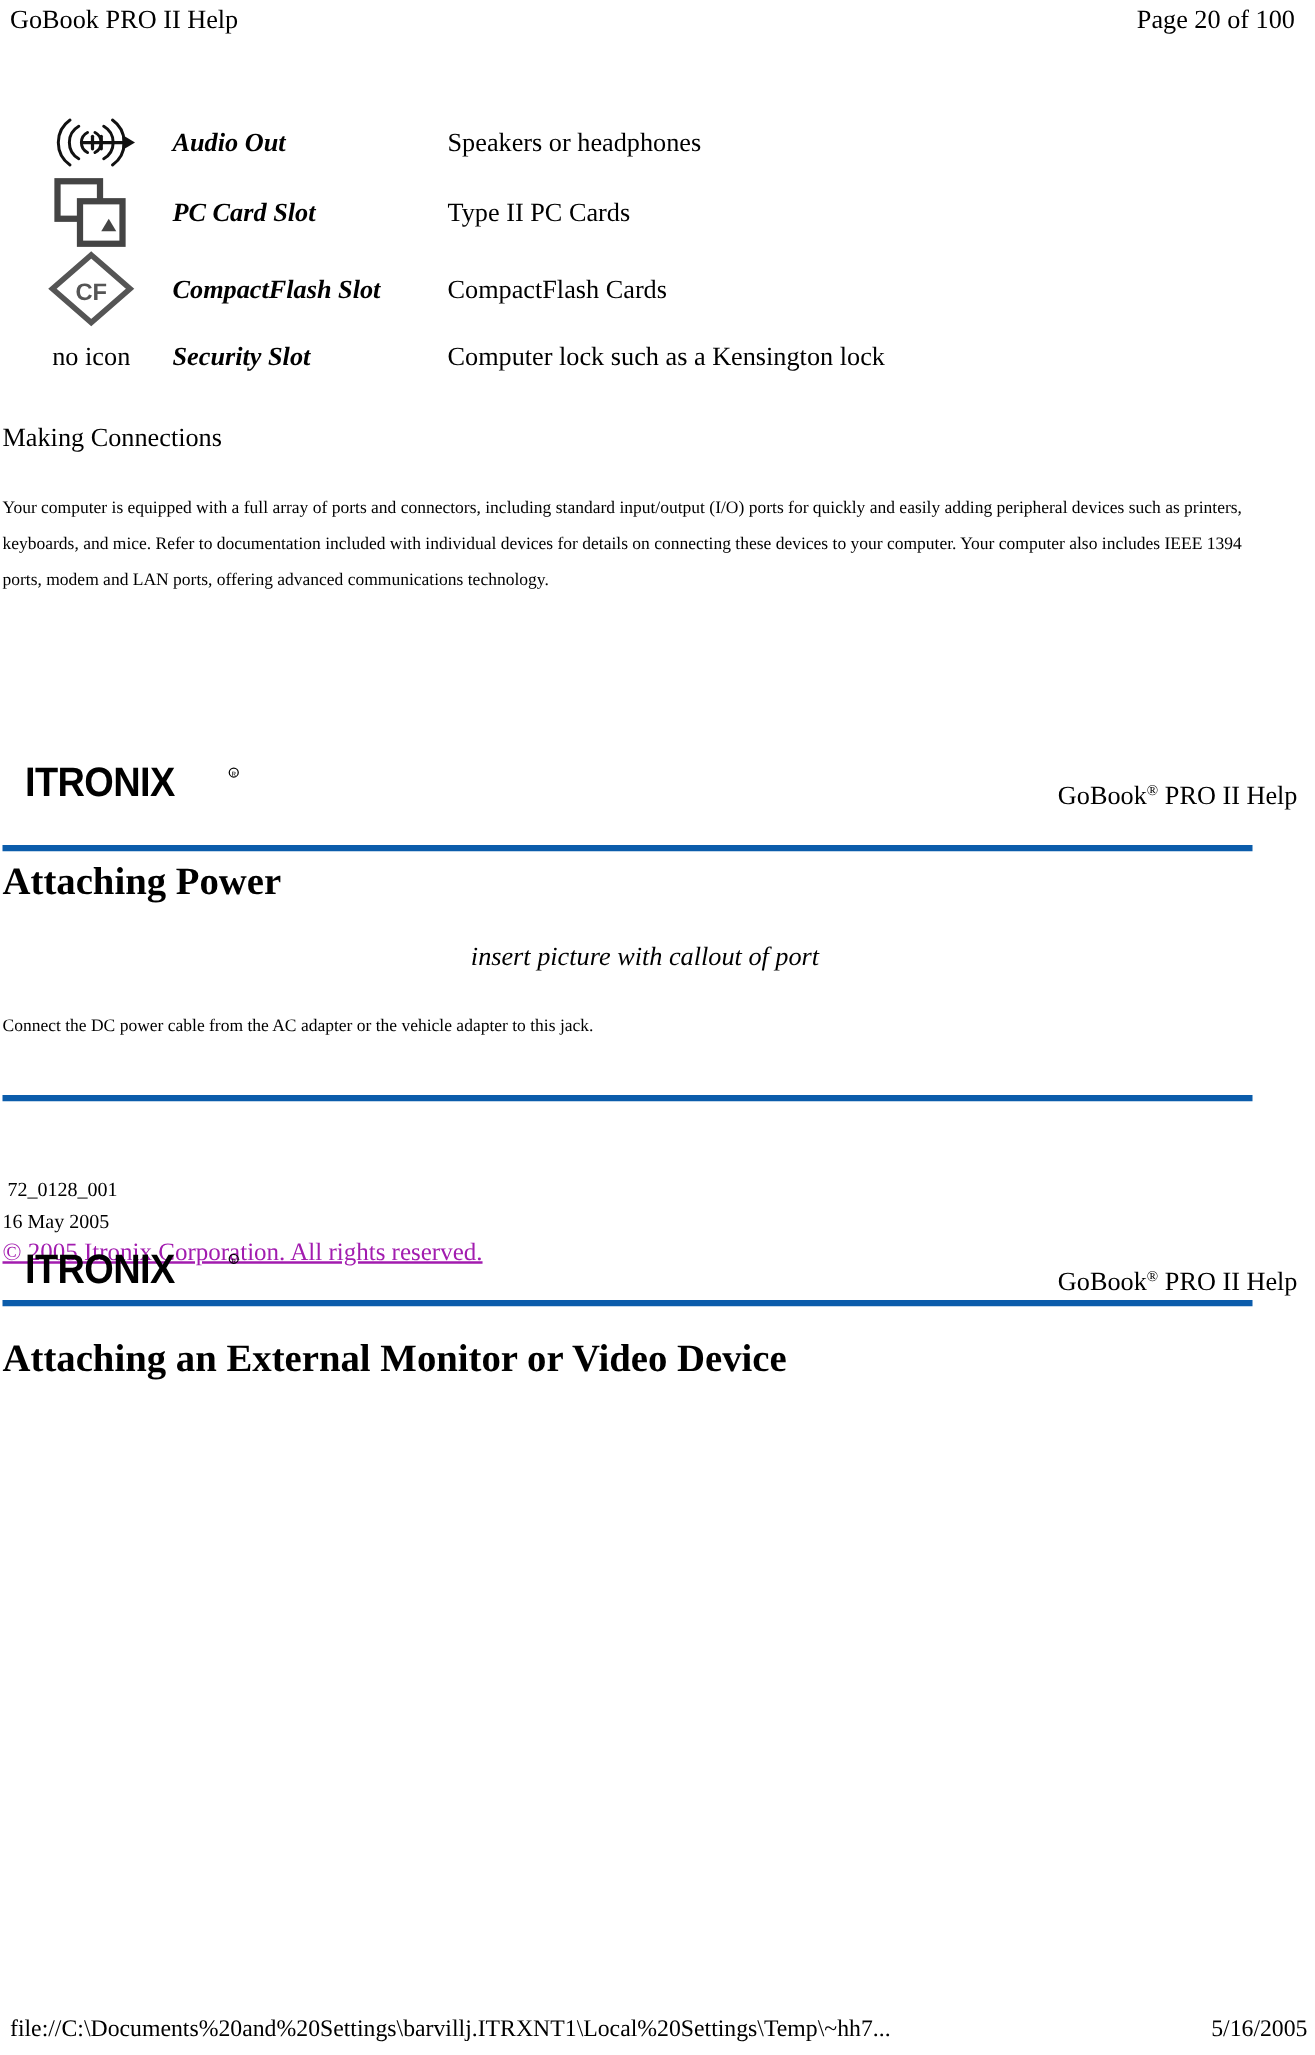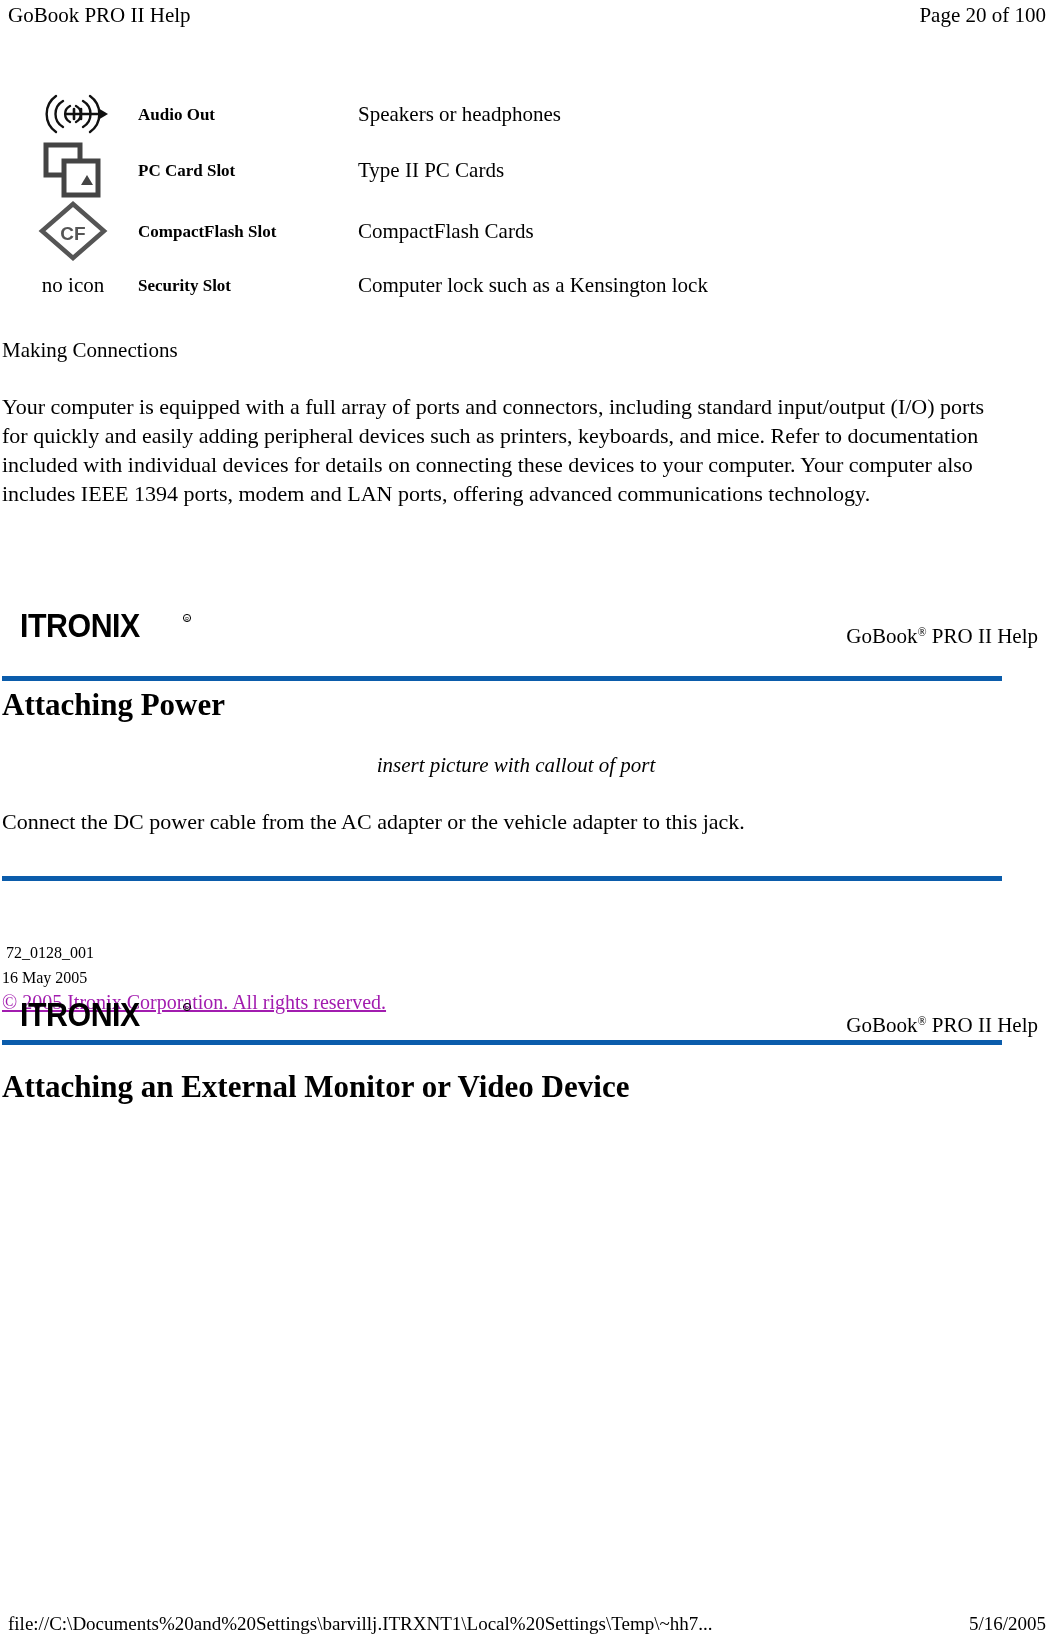--- a/index.html
+++ b/index.html
@@ -27,21 +27,21 @@
     position: absolute;
     top: 0px;
     left: 0px;
     width: 1052px;
     height: 40px;
     display: flex;
     justify-content: space-between;
     align-items: flex-start;
     font-size: 21px;
     line-height: 26px;
-    padding: 2px 6px 0 8px;
+    padding: 2px 16px 0 8px;
     box-sizing: border-box;
     white-space: nowrap;
   }
   .print-header .ph-left { text-align: left; }
   .print-header .ph-right { text-align: right; }
 
   
   .port-table {
     position: absolute;
     left: 8px;
@@ -53,22 +53,23 @@
     vertical-align: middle;
     padding: 0;
     font-size: 21px;
     line-height: 26px;
   }
   .col-icon   { width: 130px; text-align: center; }
   .col-name   { width: 220px; }
   .col-desc   { width: 660px; }
   .port-name {
     font-weight: bold;
-    font-size: 17px;
-    white-space: nowrap;
+    font-size: 21px;
+    white-space: nowrap;
+    font-style: italic;
   }
   .port-desc {
     font-size: 21px;
     white-space: nowrap;
   }
   .no-icon-text {
     font-size: 21px;
     line-height: 26px;
   }
   .icon-cell svg { display: block; margin: 0 auto; }
@@ -83,21 +84,21 @@
   .sec-heading {
     position: absolute;
     left: 2px;
     font-size: 21px;
     line-height: 26px;
   }
   .body-para {
     position: absolute;
     left: 2px;
     width: 1000px;
-    font-size: 22px;
+    font-size: 14px;
     line-height: 29px;
   }
 
   
   .logo-band {
     position: absolute;
     left: 0px;
     width: 1052px;
     height: 60px;
   }

